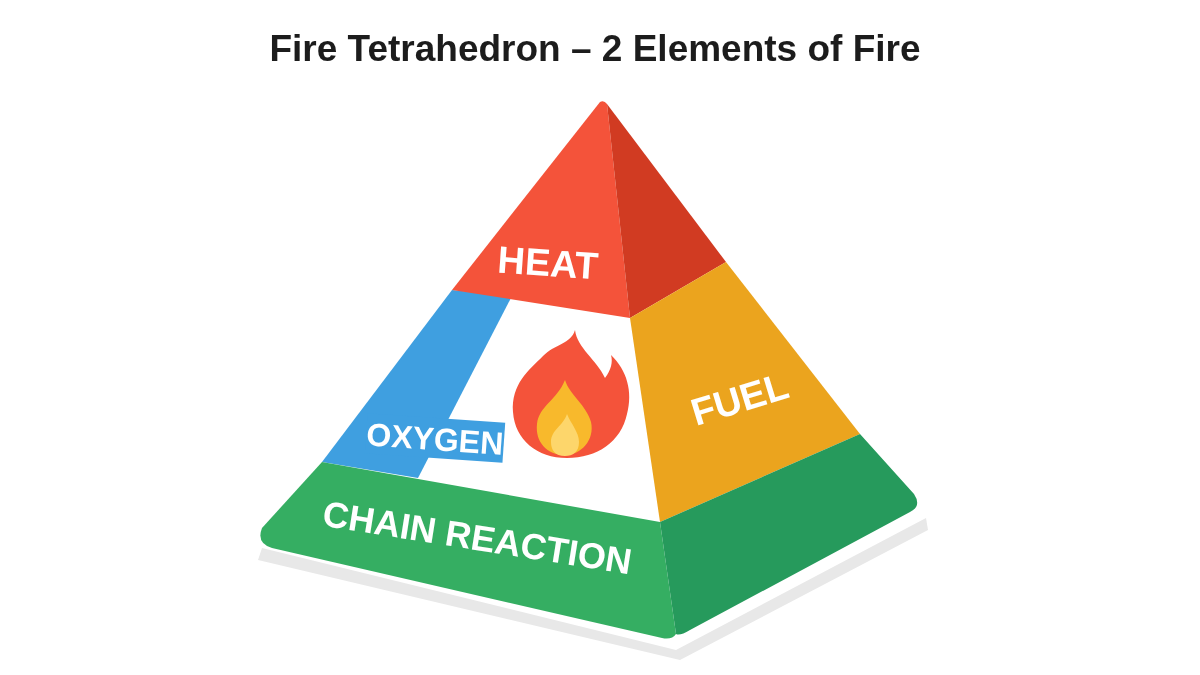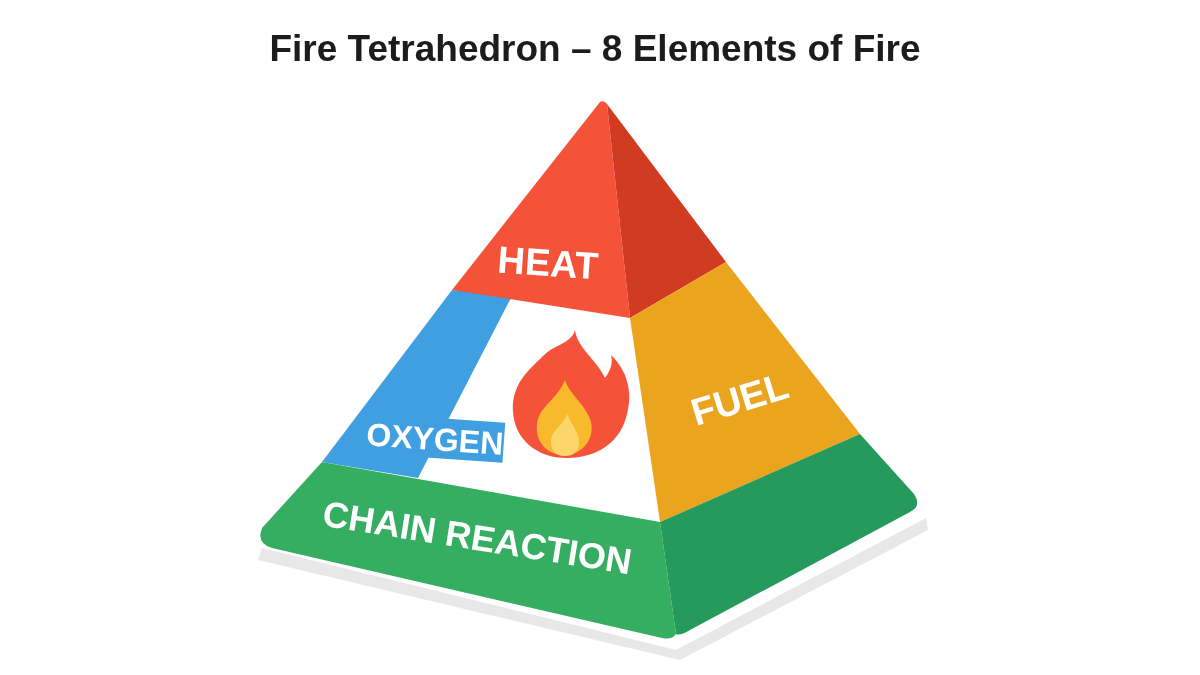--- a/index.html
+++ b/index.html
@@ -4,21 +4,21 @@
 <style>
   html, body { margin:0; padding:0; }
   body { width:1200px; height:675px; background:#ffffff; position:relative; overflow:hidden; font-family:"Liberation Sans", sans-serif; }
   .title { position:absolute; left:0; top:28px; width:1190px; text-align:center; font-family:"Liberation Sans", sans-serif; font-weight:700; font-size:37px; color:#1c1c1c; letter-spacing:0px; }
   svg.diagram { position:absolute; left:0; top:0; }
   .lbl { font-family:"Liberation Sans", sans-serif; font-weight:700; fill:#ffffff; }
 </style>
 </head>
 <body>
 
-<div class="title">Fire Tetrahedron – 8 Elements of Fire</div>
+<div class="title">Fire Tetrahedron – 2 Elements of Fire</div>
 
 <svg class="diagram" width="1200" height="675" viewBox="0 0 1200 675">
 
   <path d="M262 548 L676 650 L926 518 L928 530 L680 660 L258 560 Z" fill="#e8e8e8"></path>
 
   <path d="M452 290 L630 318 L660 522 L322 462 Z" fill="#ffffff"></path>
 
   <path d="M452 290 L512 296 L418 478 L322 462 Z" fill="#3F9FE0"></path>
 
   <path d="M600 102 Q604 100 607 104 L630 318 L452 290 Z" fill="#F4533A"></path>

